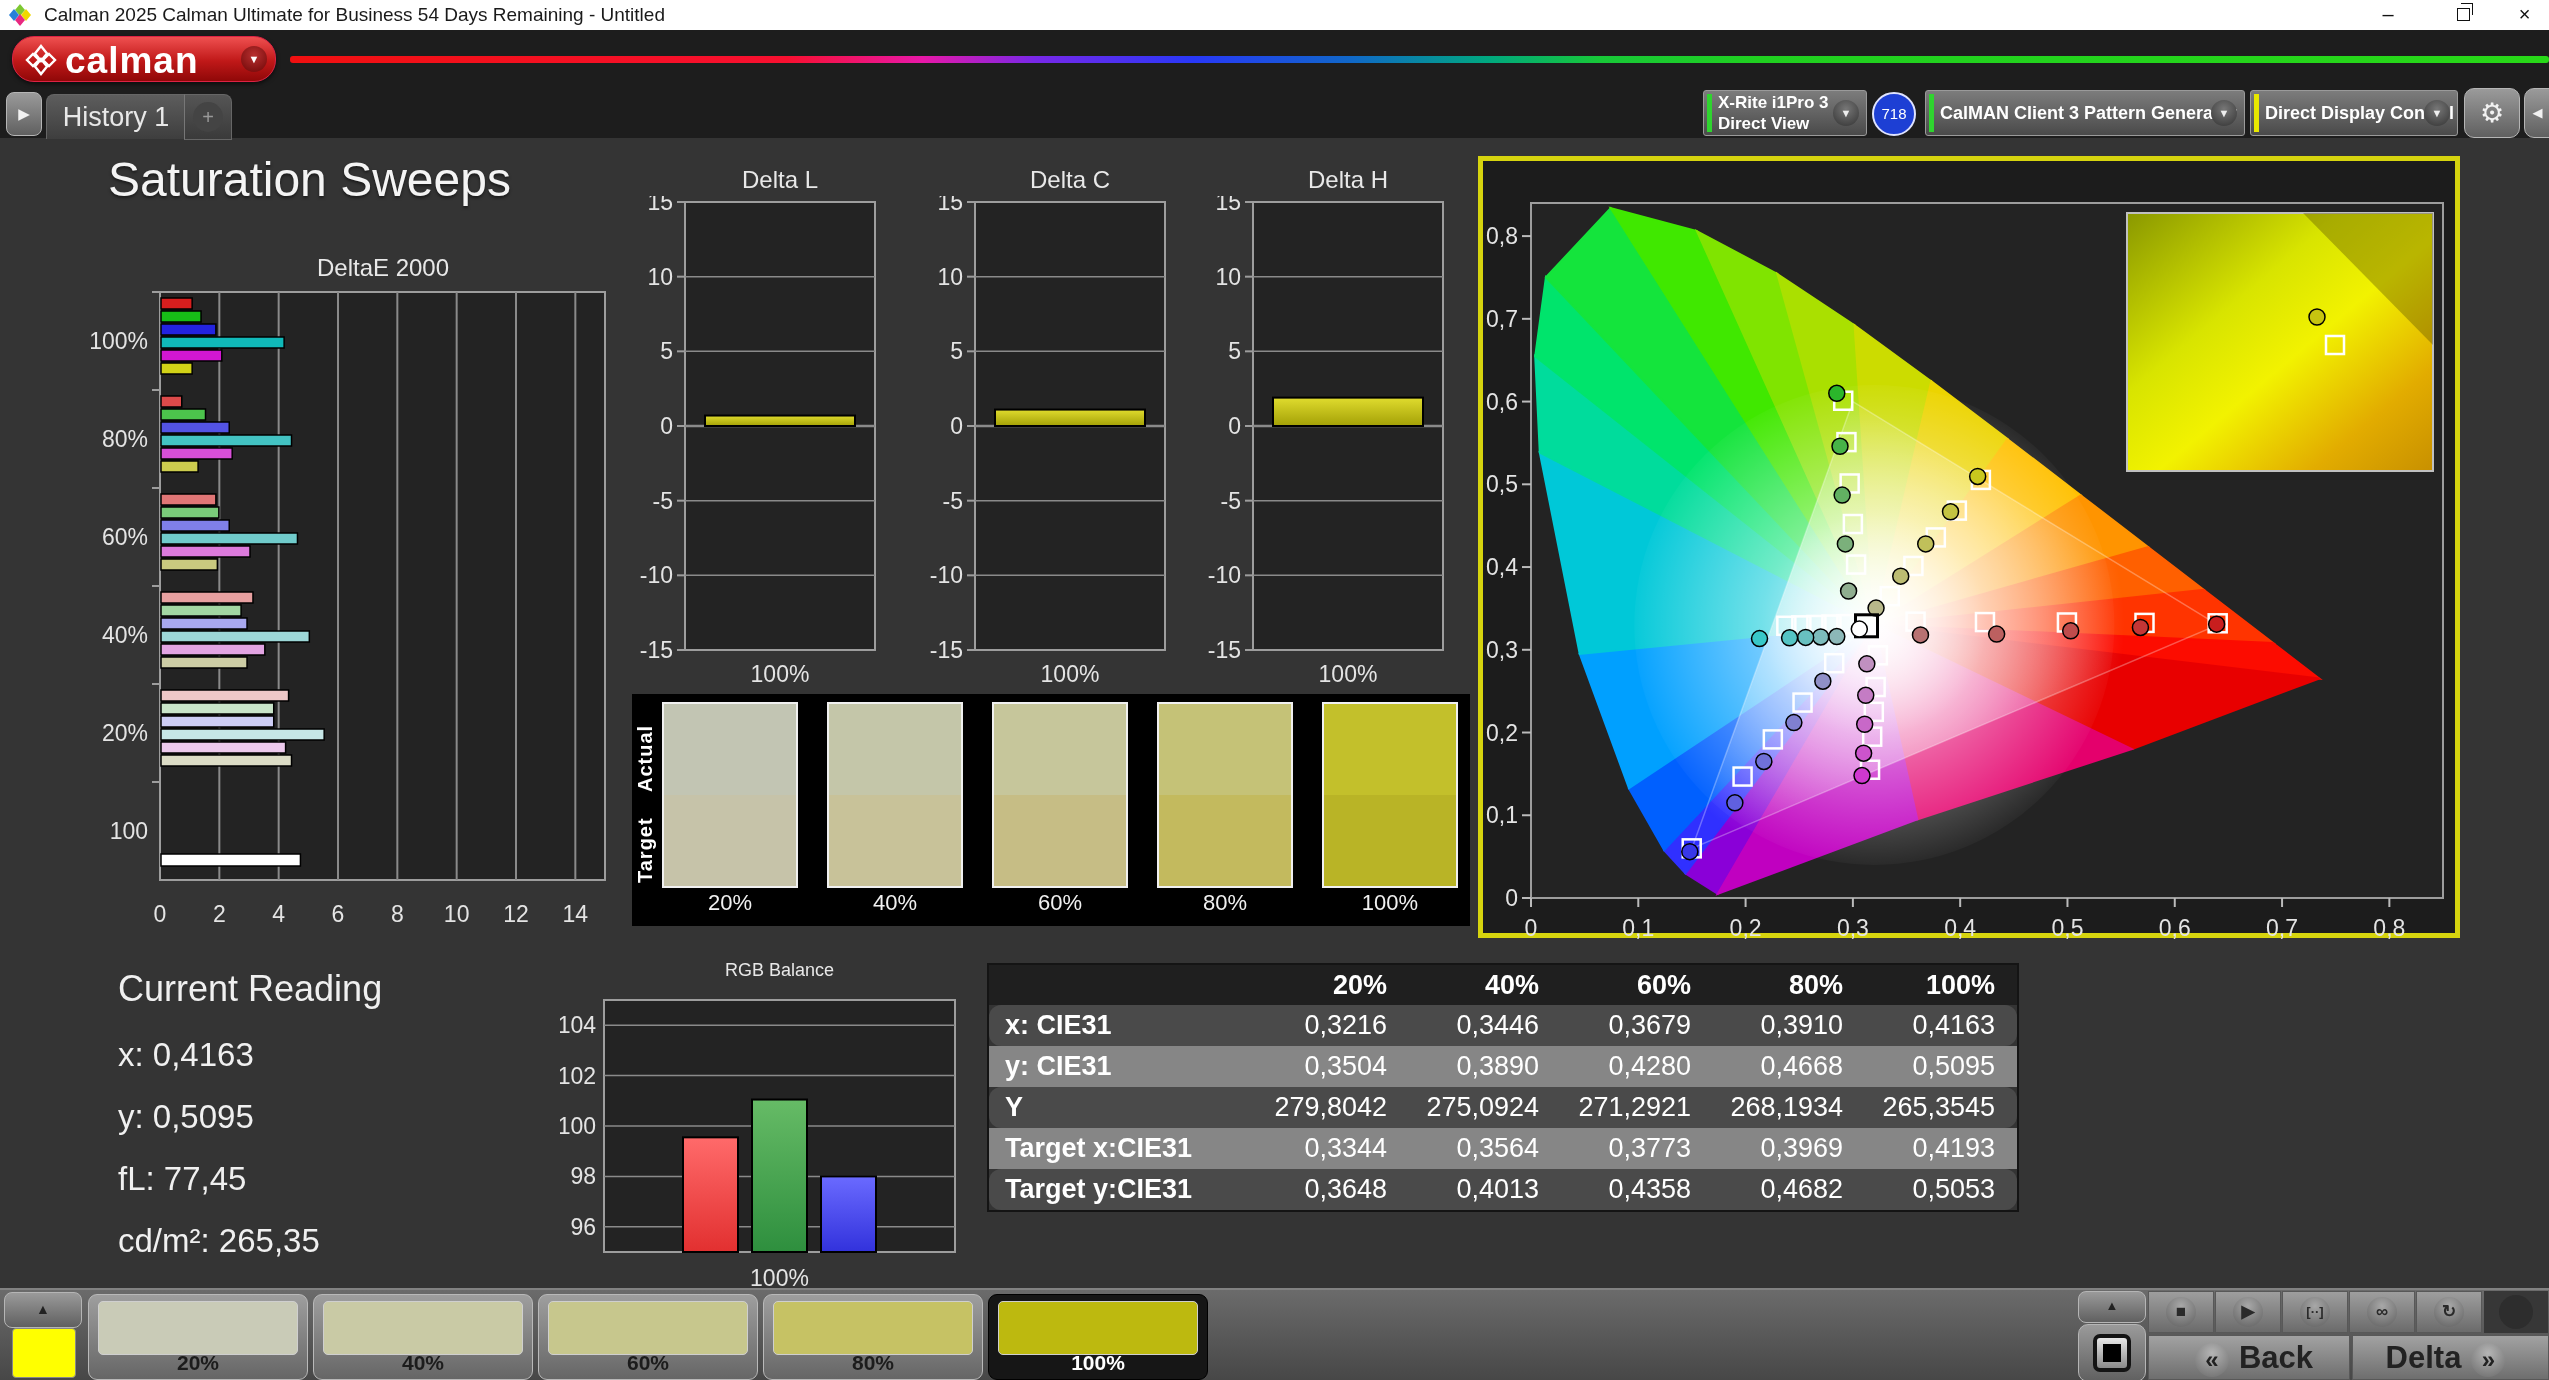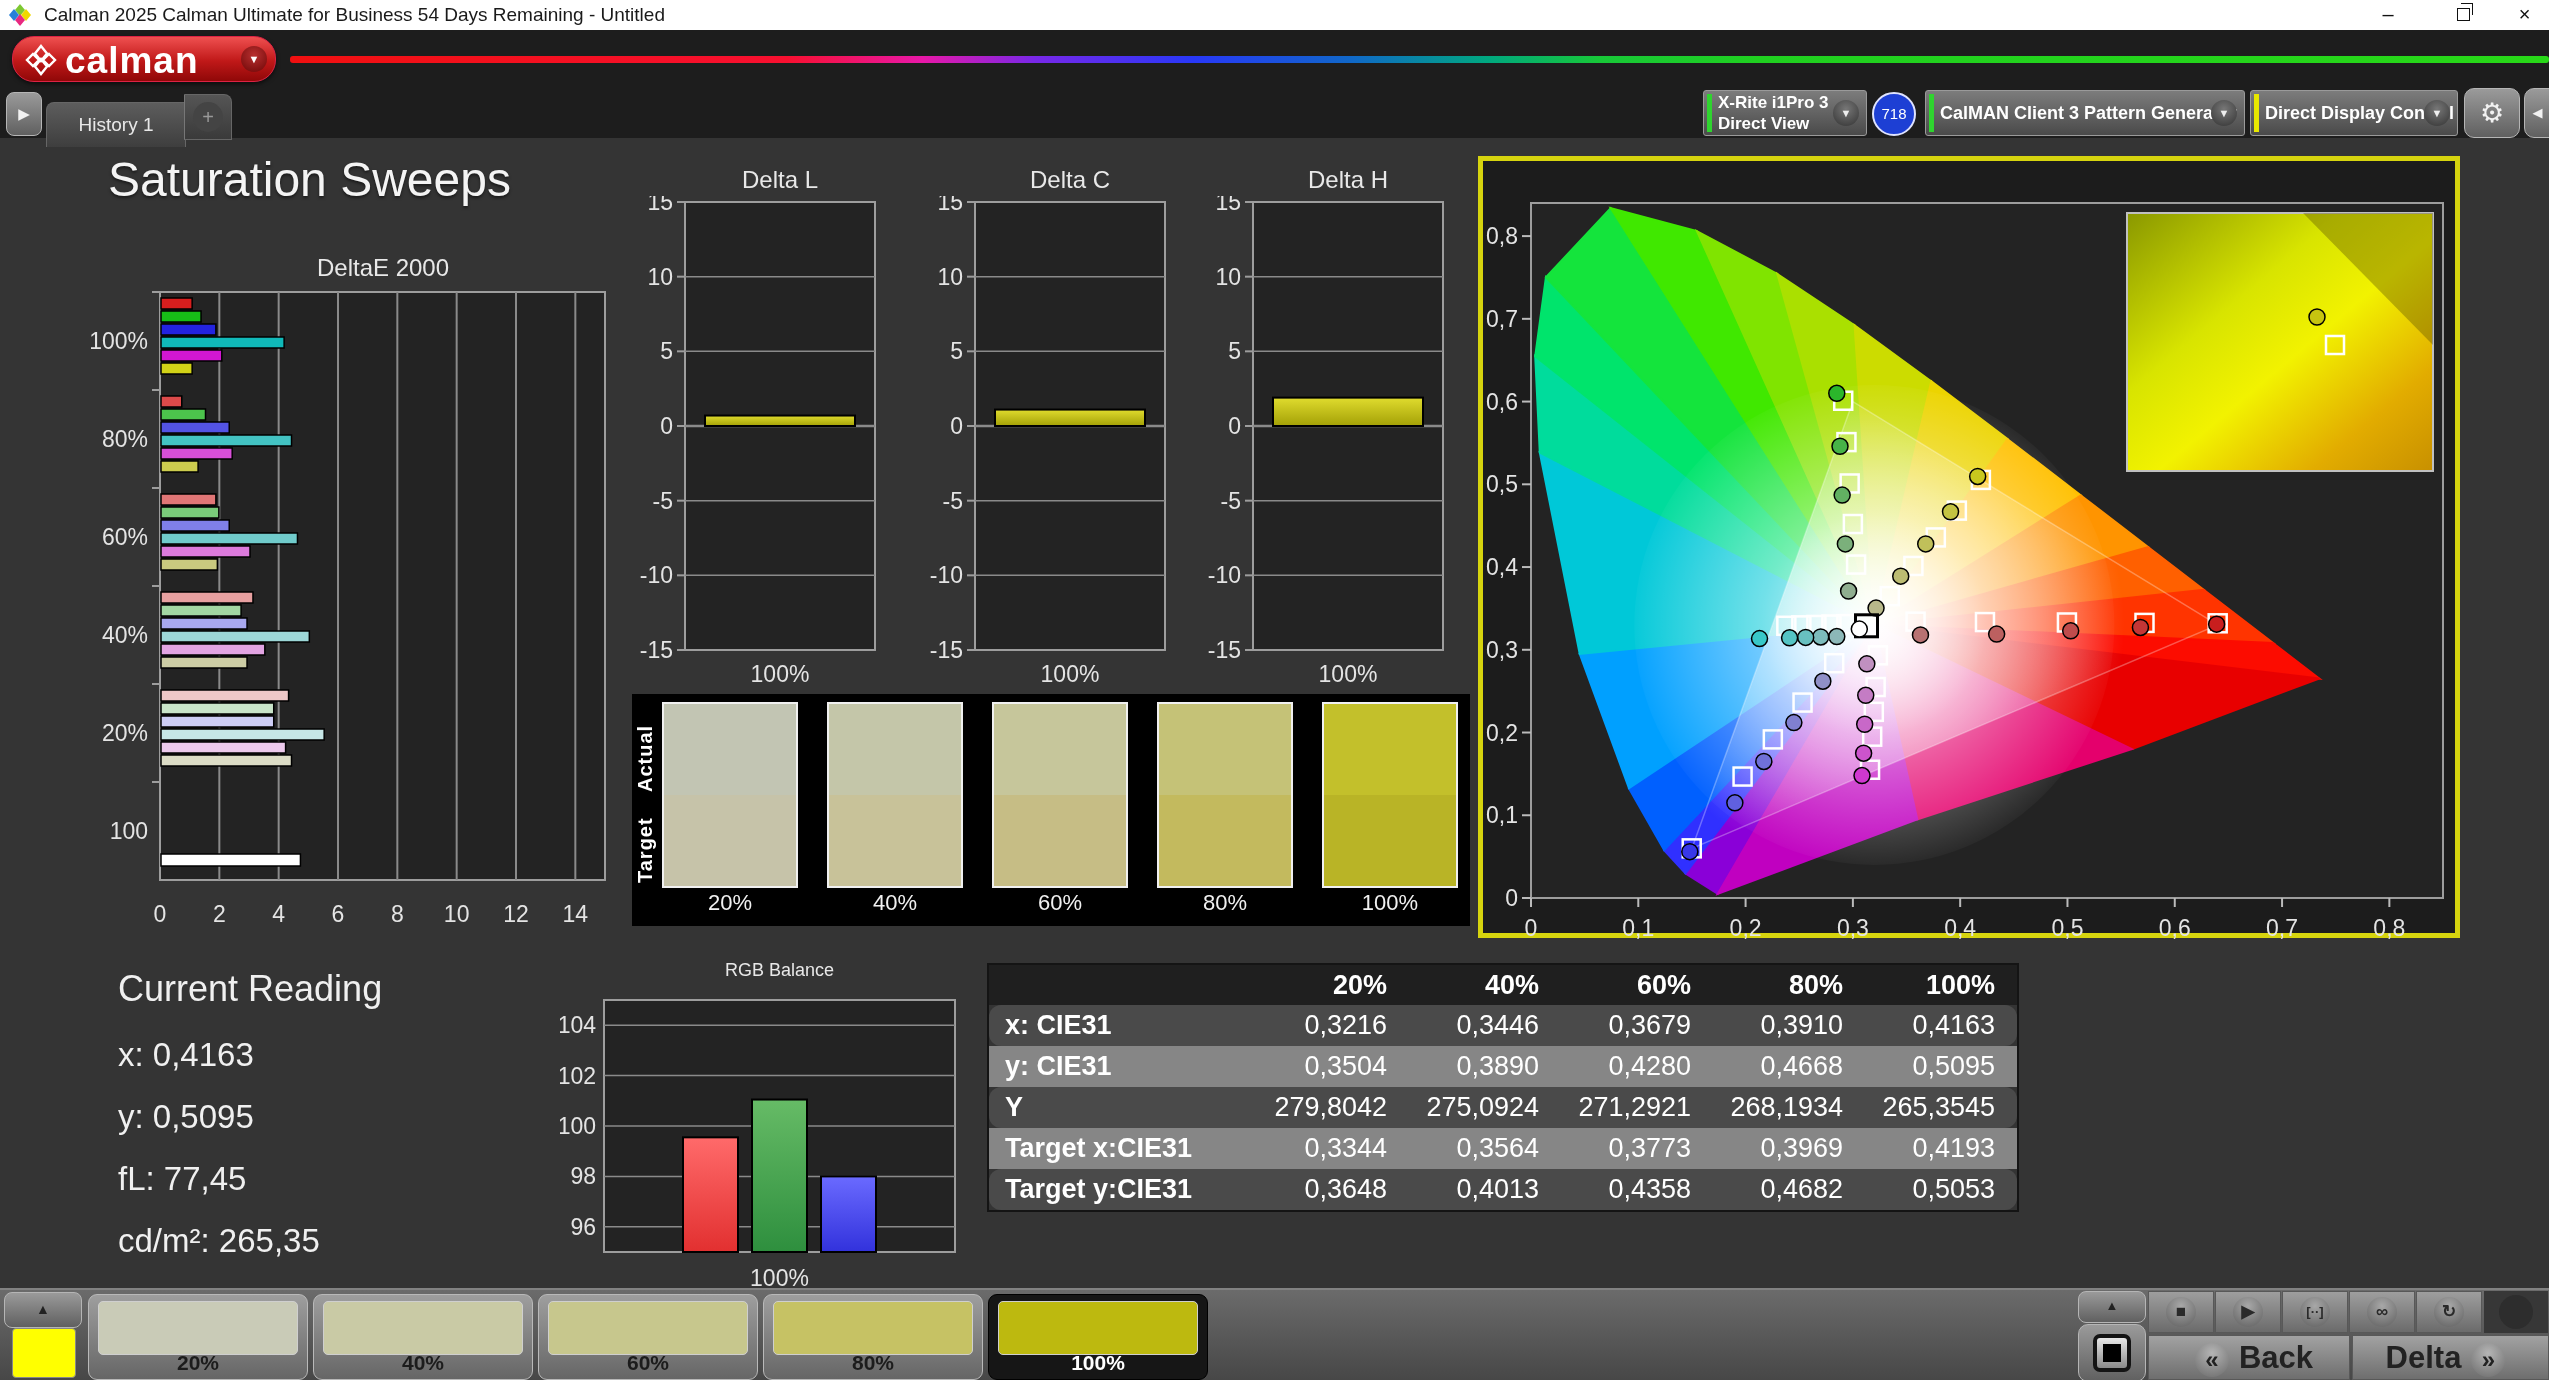--- a/index.html
+++ b/index.html
@@ -15,21 +15,21 @@
   
   #headerband{left:0;top:30px;width:2549px;height:108px;background:#1d1d1d;}
   #calman-pill{position:absolute;left:12px;top:6px;width:262px;height:44px;border-radius:22px;background:linear-gradient(#ef5050,#c01818 55%,#8f0808);border:1px solid #d24;box-shadow:0 2px 4px rgba(0,0,0,.6);}
   #calman-pill .brandtext{position:absolute;left:52px;top:3px;font-size:37px;font-weight:bold;color:#fff;letter-spacing:1px;}
   #pill-chevron{position:absolute;right:8px;top:9px;width:26px;height:26px;border-radius:50%;background:radial-gradient(circle at 50% 35%,#b83030,#6e0606);color:#fff;font-size:11px;text-align:center;line-height:26px;}
   #rainbow-strip{position:absolute;left:290px;top:26px;width:2259px;height:7px;border-radius:3px;
     background:linear-gradient(90deg,#f01010 0%,#f81030 22%,#e818a8 28%,#7828e8 33%,#2838f8 40%,#1068c8 47%,#00a880 53%,#18c838 58%,#20d020 65%,#28d818 100%);}
   
   .graybtn{background:linear-gradient(#9a9a9a,#606060);border:1px solid #b5b5b5;border-radius:8px;color:#f2f2f2;}
   #nav-arrow{left:6px;top:92px;width:34px;height:42px;text-align:center;line-height:42px;font-size:15px;}
-  #tab-history{left:46px;top:94px;width:138px;height:44px;background:linear-gradient(#5d5d5d,#3e3e3e);border:1px solid #666;border-bottom:none;border-radius:8px 0 0 0;color:#e8e8e8;font-size:19px;text-align:center;line-height:44px;margin-top:8px;}
+  #tab-history{left:46px;top:94px;width:138px;height:44px;background:linear-gradient(#5d5d5d,#3e3e3e);border:1px solid #666;border-bottom:none;border-radius:8px 0 0 0;color:#e8e8e8;font-size:27px;text-align:center;line-height:44px;}
   #tab-add{left:184px;top:94px;width:46px;height:44px;background:linear-gradient(#555,#3a3a3a);border:1px solid #666;border-left:1px solid #777;border-radius:0 8px 0 0;}
   #tab-add span{display:block;margin:7px auto;width:30px;height:30px;border-radius:50%;background:#444;color:#999;font-size:20px;text-align:center;line-height:30px;}
   
   .dd{position:absolute;background:linear-gradient(#7c7c7c,#4a4a4a);border:1px solid #9a9a9a;border-radius:3px;color:#fff;}
   .dd .edge{position:absolute;left:3px;top:3px;bottom:3px;width:5px;}
   .dd .chev{position:absolute;right:7px;top:50%;transform:translateY(-50%);width:26px;height:26px;border-radius:50%;background:radial-gradient(circle at 50% 35%,#777,#333);color:#eee;text-align:center;line-height:26px;font-size:11px;}
   .dd .txt{position:absolute;left:14px;top:50%;transform:translateY(-50%);font-size:18px;line-height:21px;white-space:nowrap;font-weight:bold;}
   #badge-718{left:1872px;top:92px;width:40px;height:40px;border-radius:50%;background:#1d3fd4;border:2px solid #dfe3ff;color:#fff;font-size:15px;text-align:center;line-height:40px;}
   #gear-btn{left:2464px;top:88px;width:54px;height:48px;text-align:center;line-height:48px;font-size:27px;border-radius:10px;}
   #collapse-btn{left:2524px;top:88px;width:25px;height:48px;border-radius:10px 0 0 10px;text-align:center;line-height:48px;font-size:13px;}

